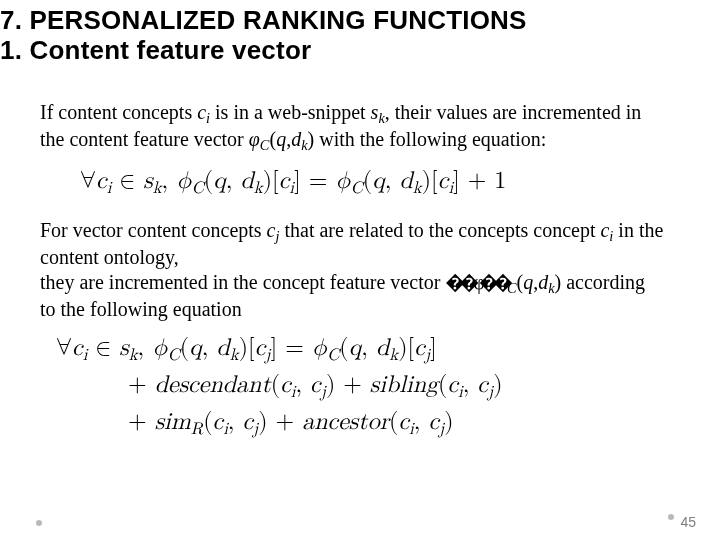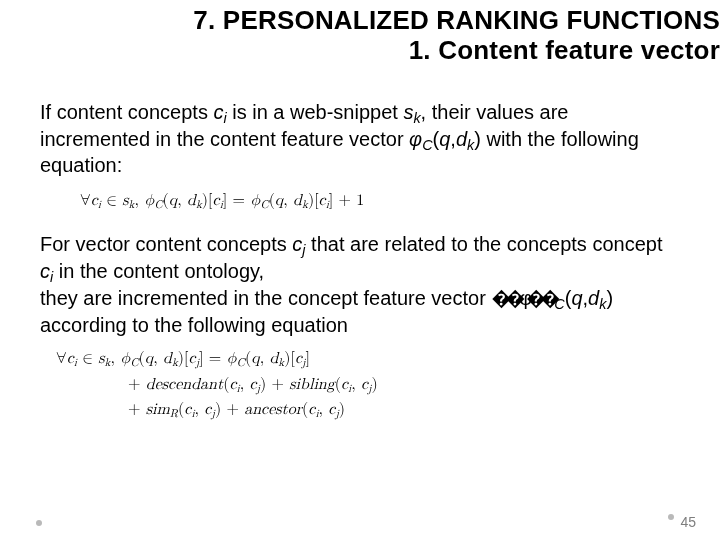--- a/index.html
+++ b/index.html
@@ -16,47 +16,48 @@
     position: relative;
     width: 720px;
     height: 540px;
     box-sizing: border-box;
   }
   .title {
     position: absolute;
     top: 6px;
     left: 0;
     width: 720px;
-    text-align: right;
+    text-align: left;
     font-size: 26px;
     font-weight: 700;
     line-height: 1.15;
     white-space: pre-line;
     letter-spacing: 0.2px;
   }
   .body {
     position: absolute;
     top: 100px;
     left: 40px;
     width: 640px;
     font-size: 20px;
     line-height: 1.25;
   }
   .para {
     margin: 0 16px 6px 0;
+    font-family: Liberation Serif, serif;
   }
   .eq-wrap1 {
     margin: 10px 0 18px 40px;
   }
   .eq-wrap2 {
     margin: 8px 0 0 16px;
   }
   .eq {
     font-family: "Latin Modern Math", "STIXGeneral", "Cambria Math", "Times New Roman", serif;
-    font-size: 16px;
+    font-size: 24px;
     font-style: italic;
     line-height: 1.5;
   }
   .eq .up {
     font-style: normal;
   }
   .eq sub {
     font-size: 0.7em;
     font-style: italic;
     vertical-align: -0.28em;

